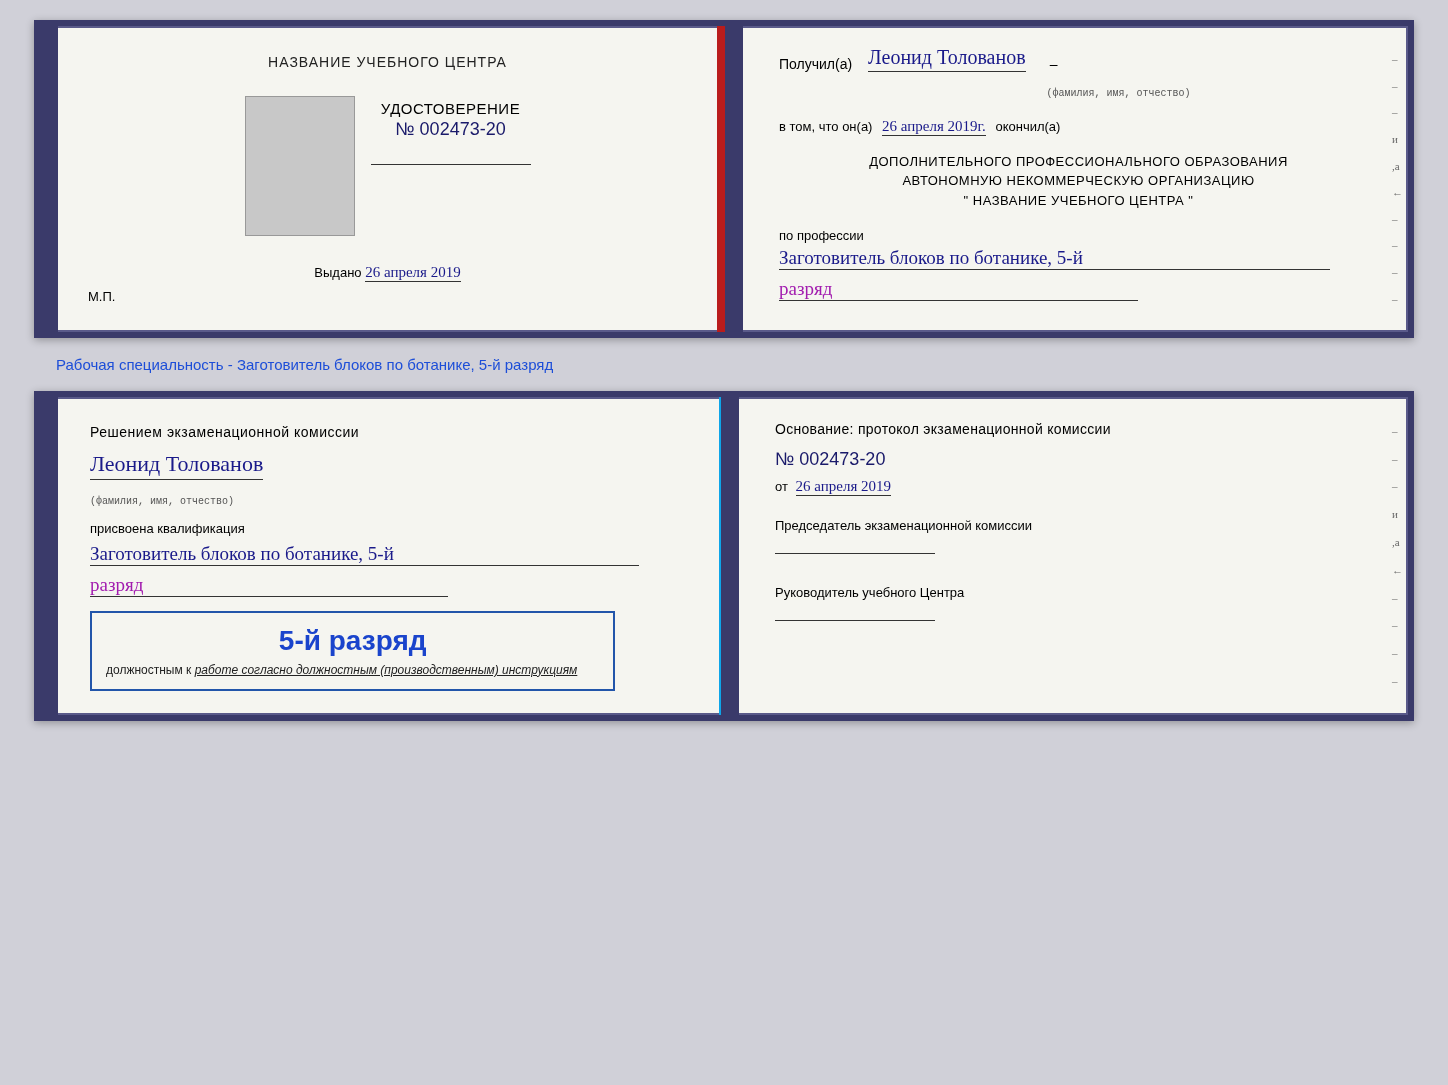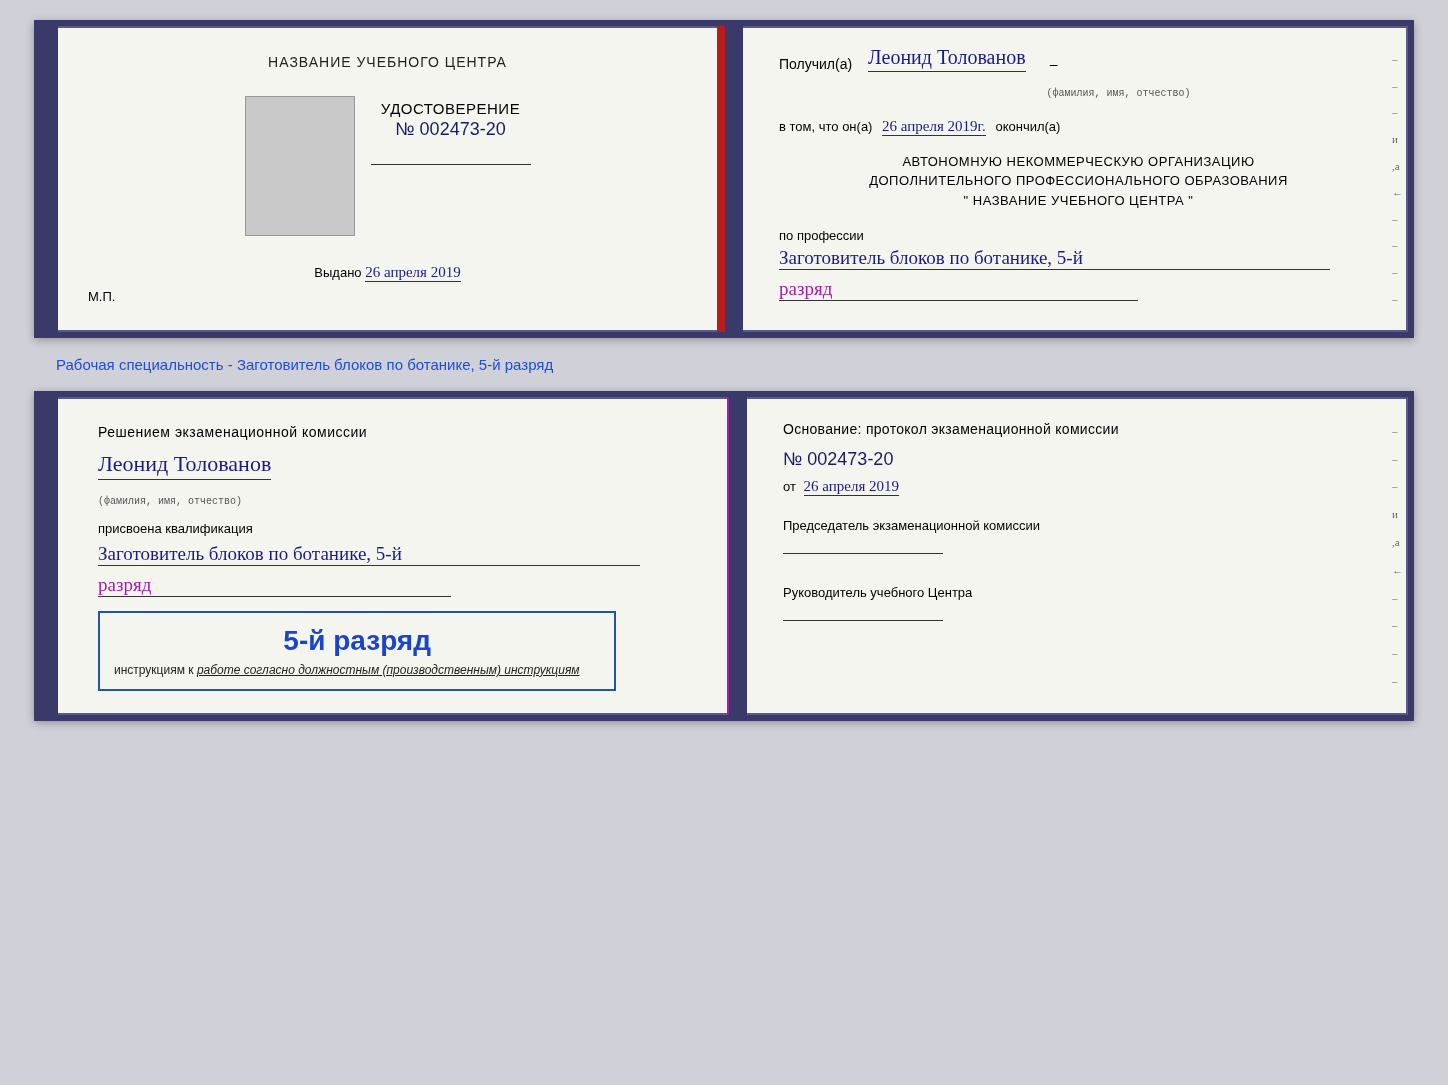--- a/index.html
+++ b/index.html
@@ -175,22 +175,22 @@
       font-size: 15px;
       font-family: Arial, sans-serif;
       color: #1d4ed8;
       align-self: flex-start;
       margin-left: 20px;
     }
 
     
     .doc2-left {
       flex: 1;
-      padding: 24px 40px;
-      border-right: 2px solid #a21caf;
+      padding: 24px 32px;
+      border-right: 2px solid #0ea5e9;
     }
 
     .doc2-right {
       flex: 1;
       padding: 24px 36px;
     }
 
     .commission-heading {
       font-size: 14px;
       font-family: Arial, sans-serif;
@@ -325,22 +325,22 @@
     </div>
     <div class="small-label" style="margin-left:80px;">(фамилия, имя, отчество)</div>
 
     <div class="paragraph" style="margin-top:16px;">
       <span>в том, что он(а)</span>
       <span class="inline-num" style="font-size:15px; margin: 0 6px;">26 апреля 2019г.</span>
       <span>окончил(а)</span>
     </div>
 
     <div class="paragraph-upper" style="margin-top:14px;">
+      <div>ДОПОЛНИТЕЛЬНОГО ПРОФЕССИОНАЛЬНОГО ОБРАЗОВАНИЯ</div>
       <div>АВТОНОМНУЮ НЕКОММЕРЧЕСКУЮ ОРГАНИЗАЦИЮ</div>
-      <div>ДОПОЛНИТЕЛЬНОГО ПРОФЕССИОНАЛЬНОГО ОБРАЗОВАНИЯ</div>
       <div>"  НАЗВАНИЕ УЧЕБНОГО ЦЕНТРА  "</div>
     </div>
 
     <div class="profession-label">по профессии</div>
     <span class="profession-value" style="max-width:92%;">Заготовитель блоков по ботанике, 5-й</span>
     <span class="rank-value" style="max-width:60%;">разряд</span>
 
     <div class="right-side-ticks">
       <span class="tick">–</span>
       <span class="tick">–</span>
@@ -371,21 +371,21 @@
     <div class="small-label" style="text-align:left;">(фамилия, имя, отчество)</div>
 
     <div class="paragraph" style="margin-top:12px;">присвоена квалификация</div>
 
     <span class="profession-value" style="max-width:92%;">Заготовитель блоков по ботанике, 5-й</span>
     <span class="rank-value" style="max-width:60%;">разряд</span>
 
     <div class="stamp-box">
       <div class="stamp-rank">5-й разряд</div>
       <div class="stamp-text">
-        <span>инструкциям к</span>
+        <span>должностным к</span>
         <span class="stamp-italic" style="text-decoration:underline;">работе согласно должностным (производственным) инструкциям</span>
       </div>
     </div>
   </div>
 
   <div class="spine"></div>
 
   <div class="doc2-right" style="position:relative;">
 
     <div class="basis-heading">Основание: протокол экзаменационной комиссии</div>

